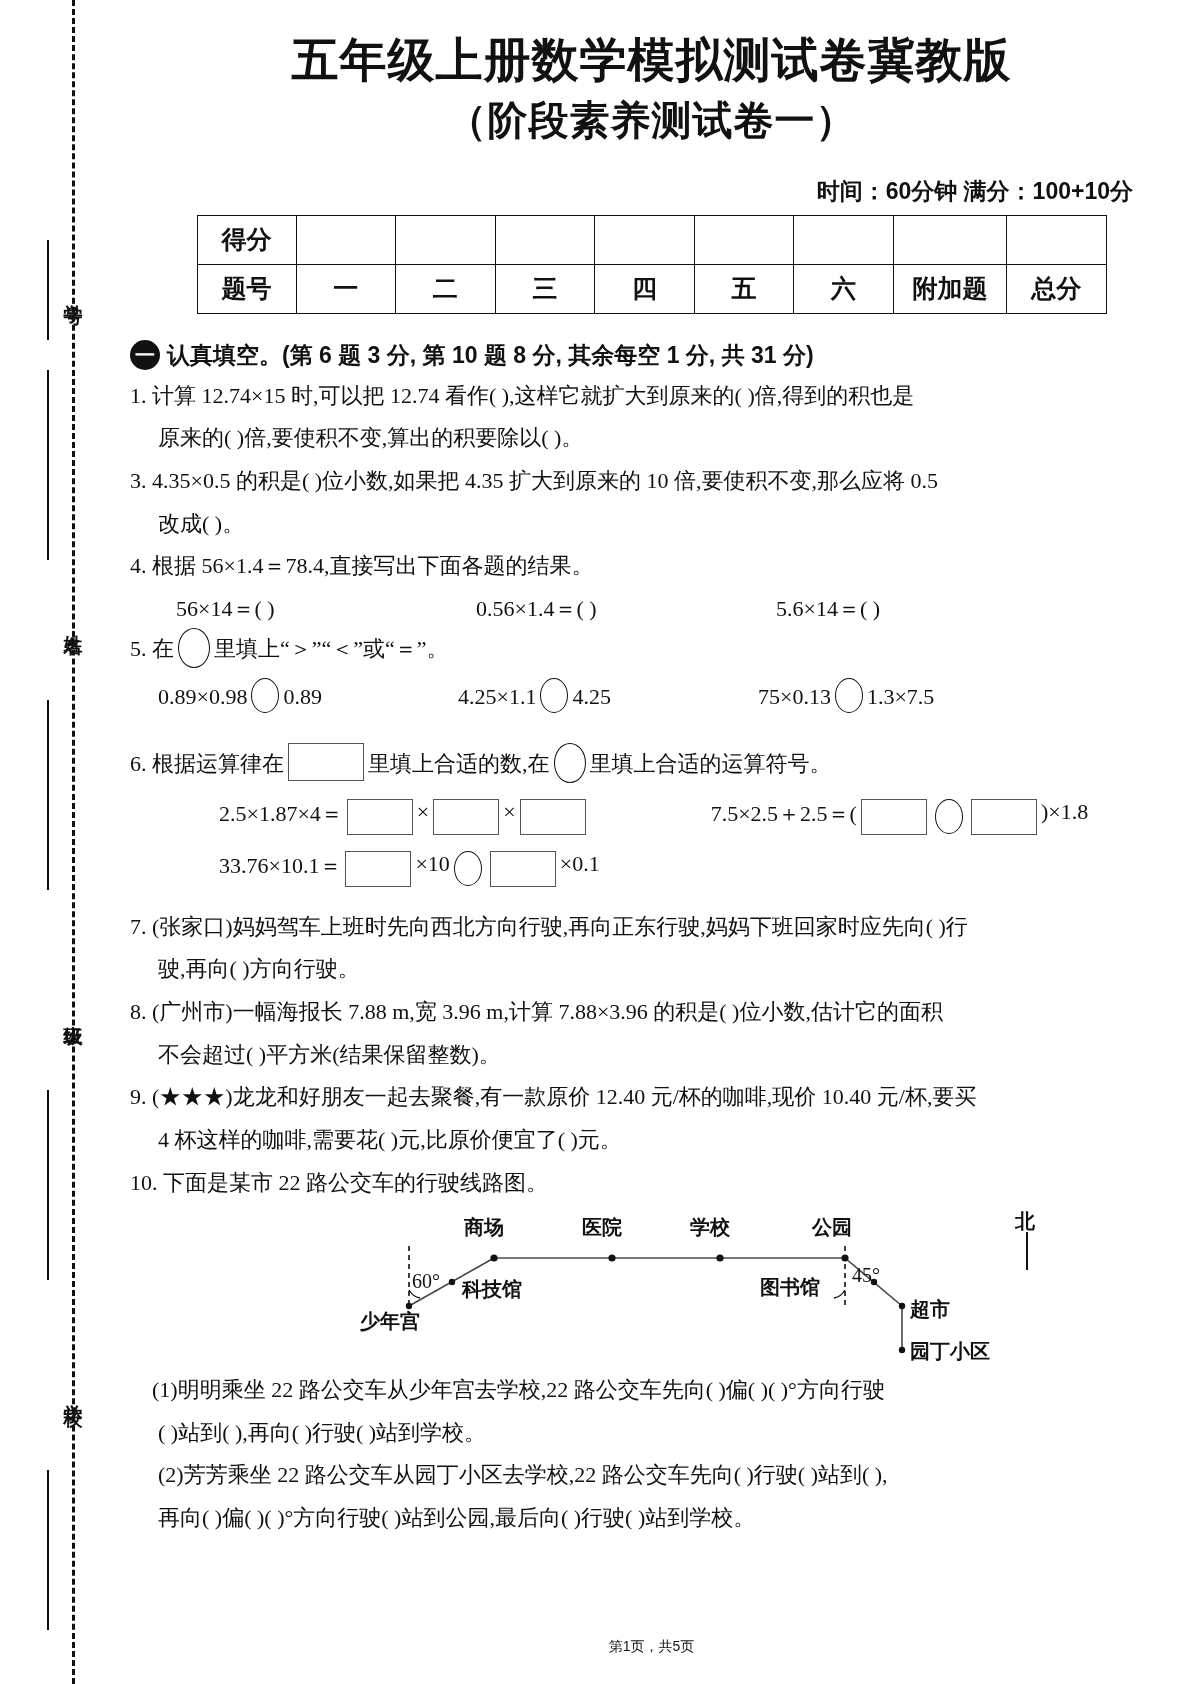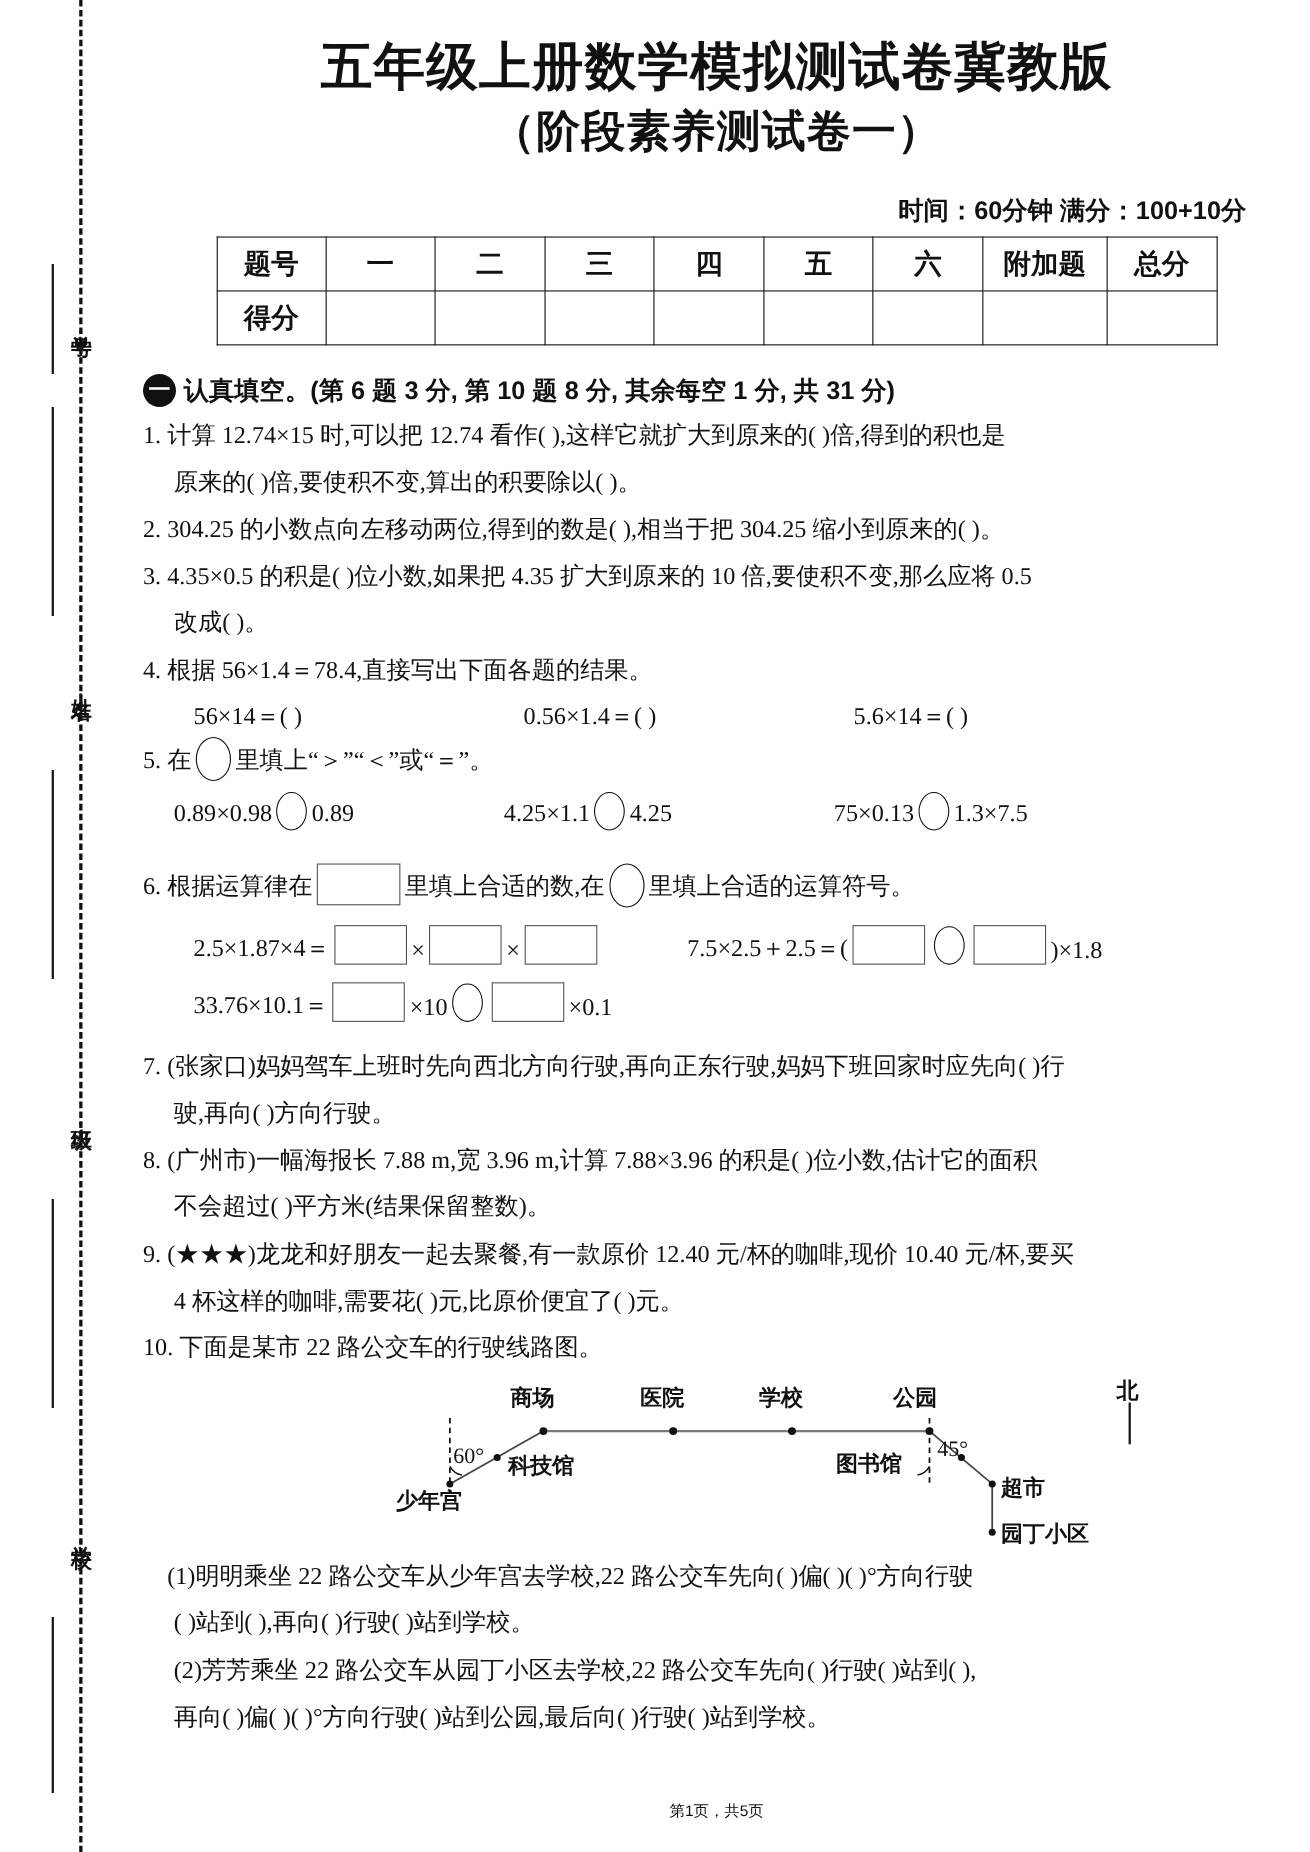--- a/index.html
+++ b/index.html
@@ -114,21 +114,21 @@
   .circ.sm{width:26px;height:33px;vertical-align:-9px;}
   .box{
     display:inline-block;
     width:74px;height:36px;
     border:1.4px solid #555;
     vertical-align:-10px;
     margin:0 4px;
   }
   .box.sm{width:64px;height:34px;vertical-align:-9px;}
   .eqrow{margin:16px 0 0 64px;font-size:22px;display:flex;align-items:center;}
-  .eqrow .seg{display:flex;align-items:flex-end;}
+  .eqrow .seg{display:flex;align-items:flex-start;margin-left:43px;}
   .gap{width:78px;}
   
   .map-wrap{position:relative;height:150px;margin:8px 0 0 0;}
   .map-label{
     position:absolute;
     font-family:"Liberation Serif","DejaVu Serif",serif;
     font-weight:bold;
     font-size:20px;
     white-space:nowrap;
   }
@@ -160,53 +160,52 @@
 
 <div id="page">
 
   <div class="title1">五年级上册数学模拟测试卷冀教版</div>
   <div class="title2">（阶段素养测试卷一）</div>
   <div class="meta-line">时间：60分钟 满分：100+10分</div>
 
   <table class="score">
     <tbody>
         <tr>
+      <td class="hdr">得分</td>
+      <td></td>
+      <td></td>
+      <td></td>
+      <td></td>
+      <td></td>
+      <td></td>
+      <td class="wide"></td>
+      <td></td>
+    </tr>
+    <tr>
       <td class="hdr">题号</td>
       <td>一</td>
       <td>二</td>
       <td>三</td>
       <td>四</td>
       <td>五</td>
       <td>六</td>
       <td class="wide">附加题</td>
       <td>总分</td>
     </tr>
-    <tr>
-      <td class="hdr">得分</td>
-      <td></td>
-      <td></td>
-      <td></td>
-      <td></td>
-      <td></td>
-      <td></td>
-      <td class="wide"></td>
-      <td></td>
-    </tr>
   </tbody>
     </table>
 
   <div class="sec-head">
     <span class="sec-badge">一</span>
     <span>认真填空。(第 6 题 3 分, 第 10 题 8 分, 其余每空 1 分, 共 31 分)</span>
   </div>
 
   <div class="q">1. 计算 12.74×15 时,可以把 12.74 看作(        ),这样它就扩大到原来的(        )倍,得到的积也是</div>
   <div class="q indent">原来的(        )倍,要使积不变,算出的积要除以(        )。</div>
 
-  <div class="q">2. 304.25 的小数点向左移动两位,得到的数是(        ),相当于把 304.25 缩小到原来的(        )。</div>
 
   <div class="q">3. 4.35×0.5 的积是(        )位小数,如果把 4.35 扩大到原来的 10 倍,要使积不变,那么应将 0.5</div>
   <div class="q indent">改成(        )。</div>
 
   <div class="q">4. 根据 56×1.4＝78.4,直接写出下面各题的结果。</div>
   <div class="row-3">
     <div>56×14＝(              )</div>
     <div>0.56×1.4＝(              )</div>
     <div>5.6×14＝(              )</div>
   </div>

